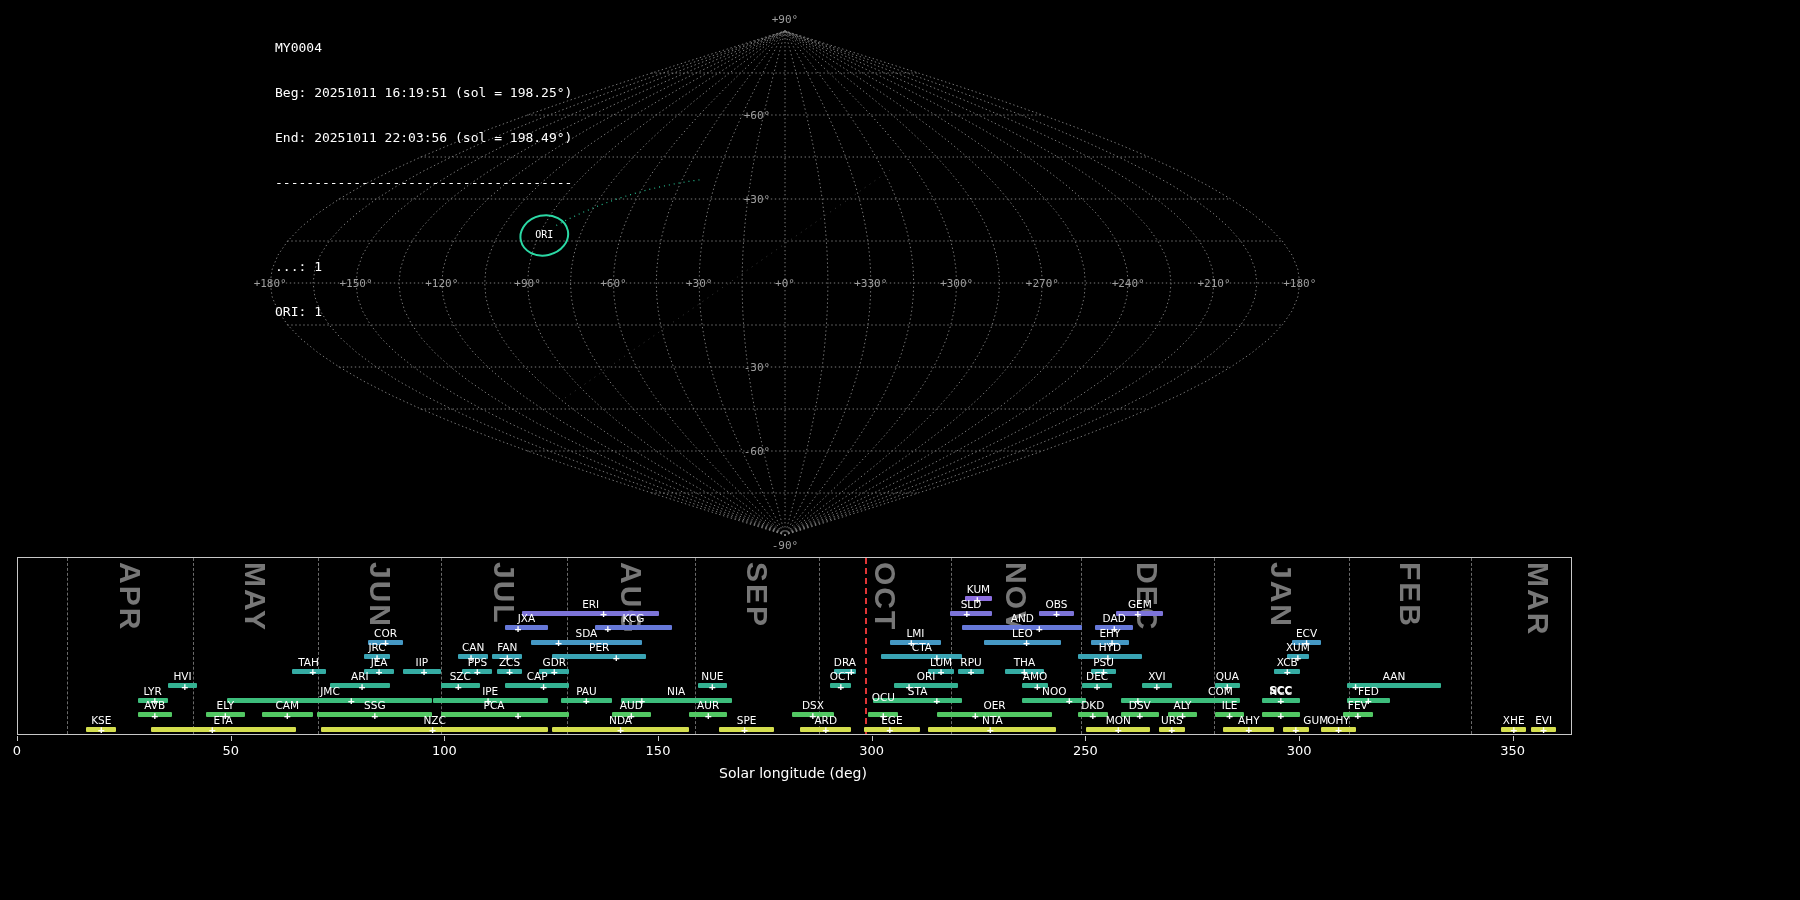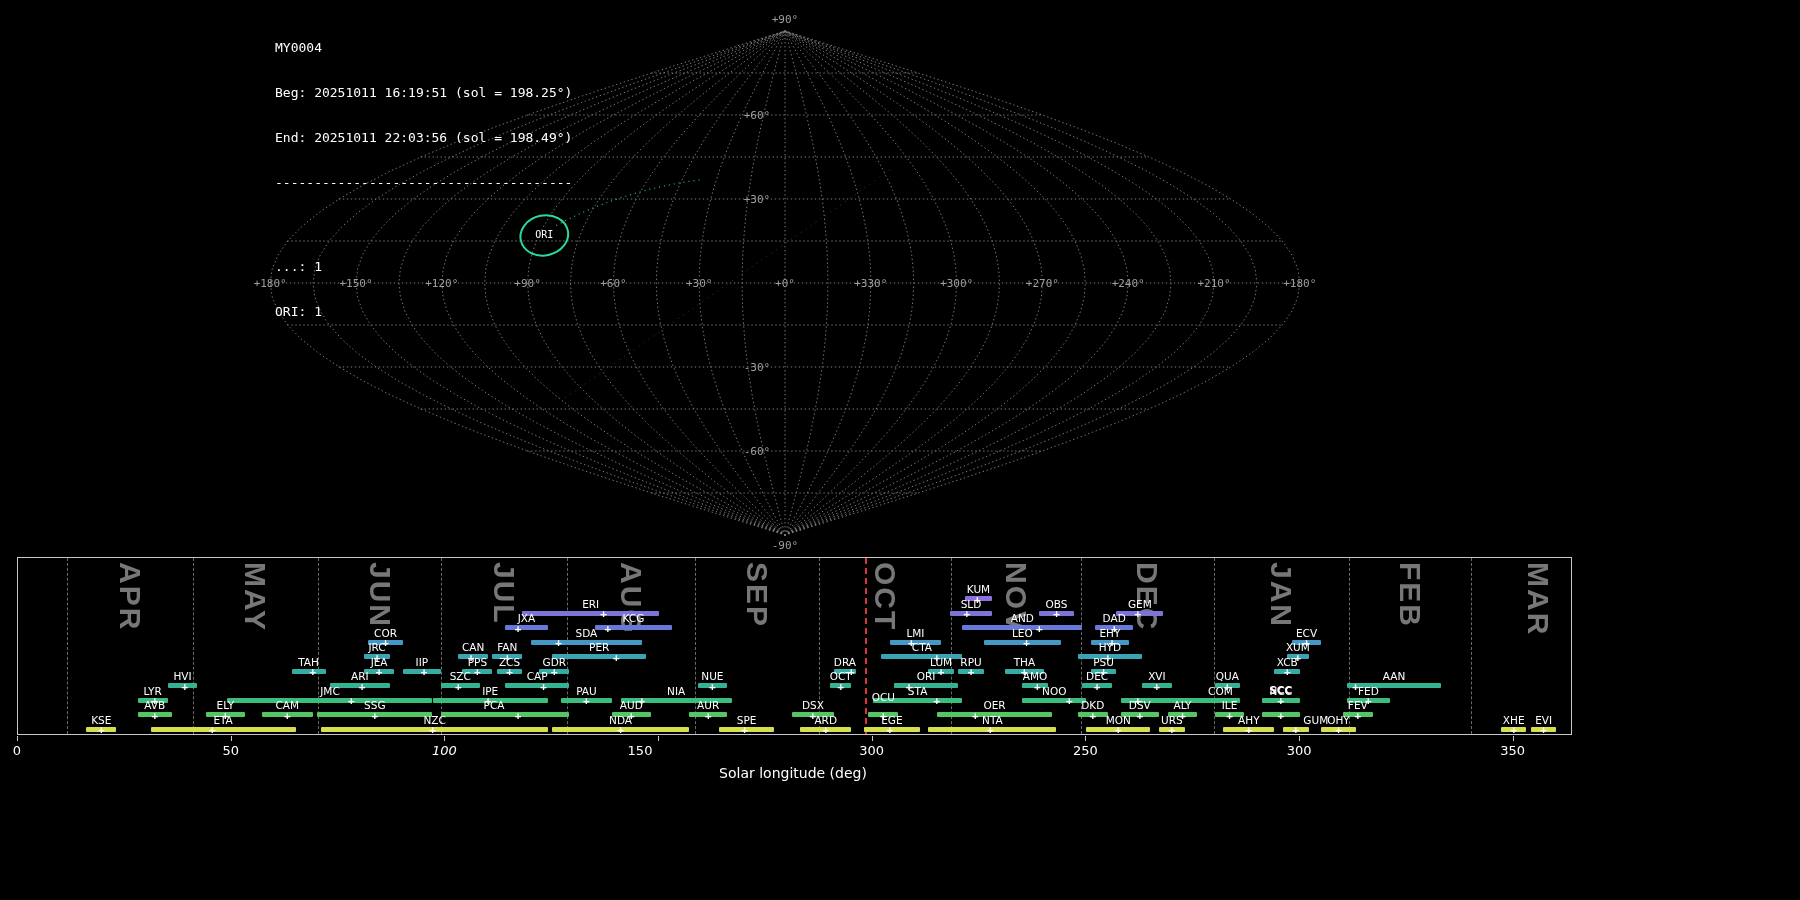--- a/index.html
+++ b/index.html
@@ -405,23 +405,23 @@
       <div class="bar" style="left: 1512.8px; width: 25.6px; top: 168.5px; background: rgb(212, 222, 78);"></div>
       <div class="bar-label" style="left: 1525.6px; top: 155.5px;">EVI</div>
       <div class="peak" style="left: 1525.6px; top: 171px;">+</div>
     </div>
   <div id="xlabel">Solar longitude (deg)</div>
 <div class="tick-mark" style="left: 17px;"></div>
     <div class="tick-label" style="left: 17px;">0</div>
     <div class="tick-mark" style="left: 230.7px;"></div>
     <div class="tick-label" style="left: 230.7px;">50</div>
     <div class="tick-mark" style="left: 444.4px;"></div>
-    <div class="tick-label" style="left: 444.4px; font-style: italic;">100</div>
+    <div class="tick-label" style="left: 444.4px;">100</div>
     <div class="tick-mark" style="left: 658px;"></div>
-    <div class="tick-label" style="left: 640px;">150</div>
+    <div class="tick-label" style="left: 658px;">150</div>
     <div class="tick-mark" style="left: 871.7px;"></div>
     <div class="tick-label" style="left: 871.7px;">300</div>
     <div class="tick-mark" style="left: 1085.4px;"></div>
     <div class="tick-label" style="left: 1085.4px;">250</div>
     <div class="tick-mark" style="left: 1299.1px;"></div>
     <div class="tick-label" style="left: 1299.1px;">300</div>
     <div class="tick-mark" style="left: 1512.7px;"></div>
     <div class="tick-label" style="left: 1512.7px;">350</div>
   </div>
 

